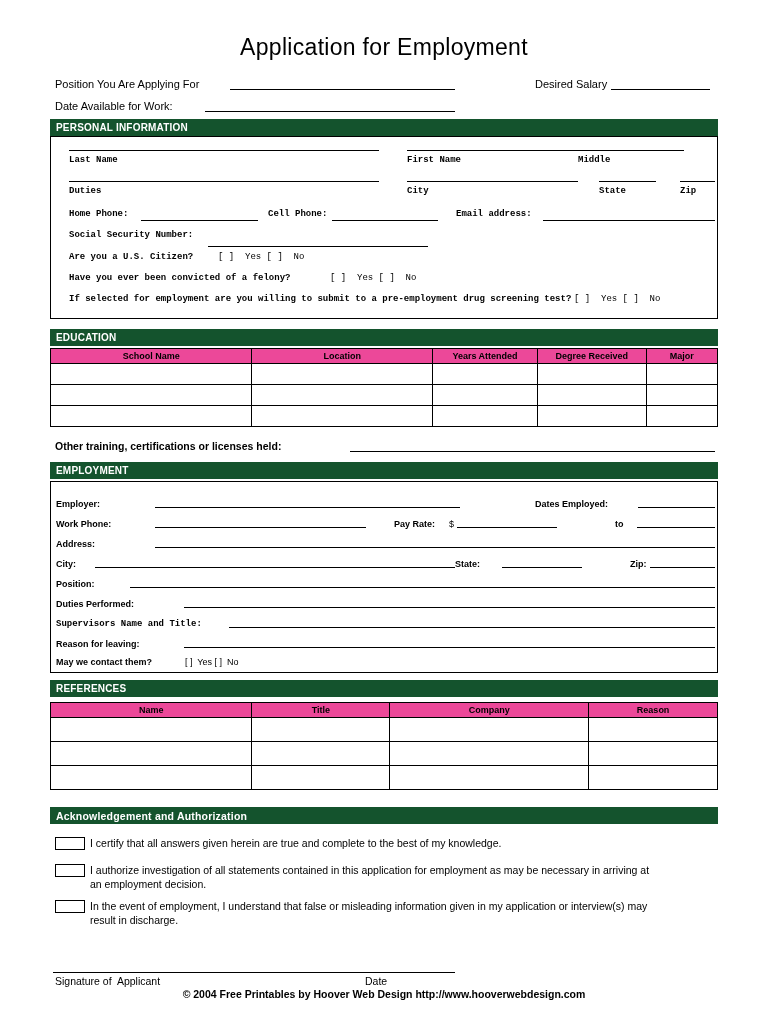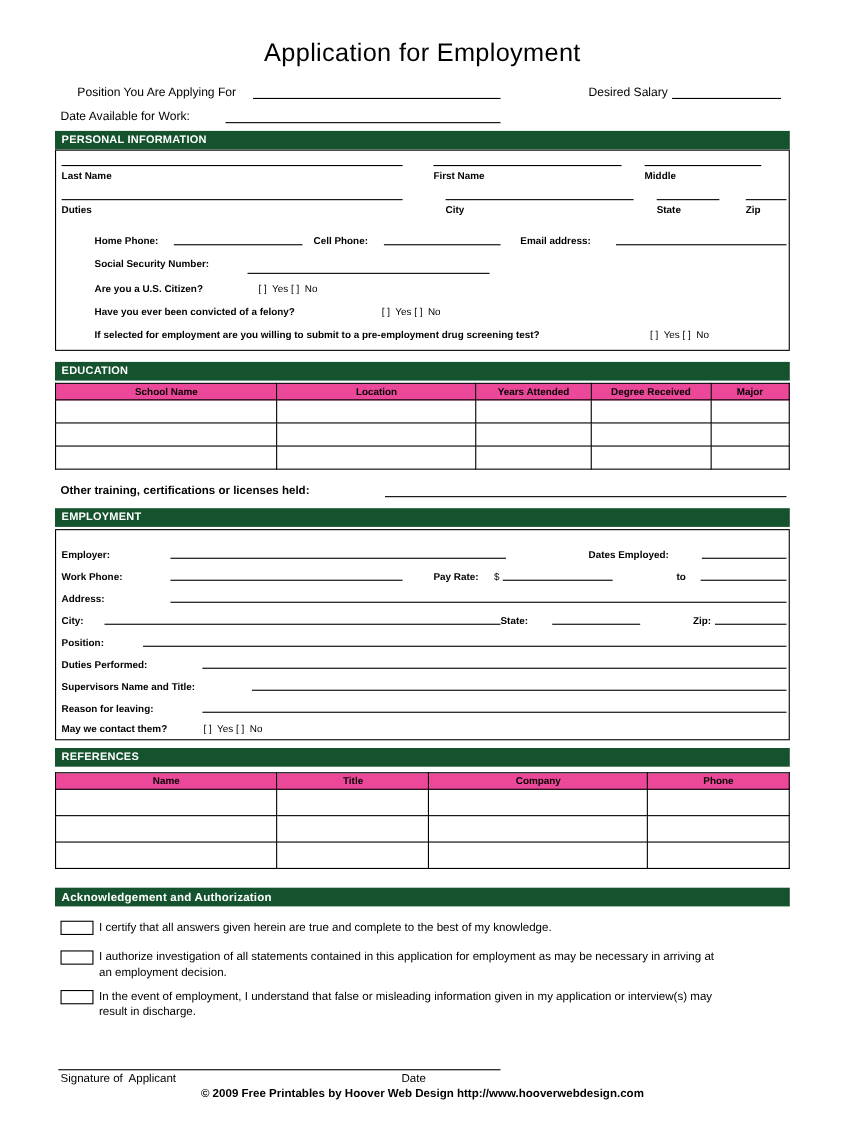--- a/index.html
+++ b/index.html
@@ -23,25 +23,25 @@
     padding:3px 6px 4px 6px; letter-spacing:.2px; height:17px;
   }
   .bar.mixed { font-size:10.5px; }
 
   .box { border:1.6px solid #000; background:#fff; }
 
   .plabel, .qlabel, .elabel { font-weight:bold; font-size:9px; white-space:nowrap; }
   .yn { font-size:9px; white-space:pre; }
 
   
-  .pbox { padding:12px 2px 9px 5px; }
+  .pbox { padding:12px 2px 9px 18px;font-family:Liberation Mono, monospace; }
   .prow-cells { display:flex; }
   .cell .uline { border-bottom:1.5px solid #000; height:2px; }
   .cell .plabel { margin-top:4px; display:block; }
-  .prow { display:flex; align-items:flex-end; height:15px;margin-left:30px; }
+  .prow { display:flex; height:15px; }
   .prow .fl { margin-bottom:1px; }
 
   
   table { border-collapse:collapse; width:100%; table-layout:fixed; }
   th, td { border:1.3px solid #000; }
   table { border:1.6px solid #000; }
   th { background:#ec4899; font-size:9px; font-weight:bold; height:15px; text-align:center; }
   td { height:21px; font-size:9px; }
   .refs td { height:24px; }
 
@@ -65,21 +65,21 @@
   .sig-row .sig-lbl { display:inline-block; width:310px; white-space:pre; }
   .footer { text-align:center; font-weight:bold; font-size:10.5px; margin-top:1px; }
 </style>
 </head>
 <body>
 
 <div class="page">
 
   <div class="title">Application for Employment</div>
 
-  <div class="toprow" style="margin-top:14px;text-align:center;">
+  <div class="toprow" style="margin-top:14px;">
     <span class="lbl" style="width:175px;">Position You Are Applying For</span>
     <span class="fl" style="width:225px;"></span>
     <span style="width:80px;"></span>
     <span class="lbl">Desired Salary</span>
     <span class="fl grow" style="margin-left:4px; margin-right:8px;"></span>
   </div>
   <div class="toprow" style="margin-top:7px;">
     <span class="lbl" style="width:150px;">Date Available for Work:</span>
     <span class="fl" style="width:250px;"></span>
   </div>
@@ -88,31 +88,31 @@
   <div class="box pbox">
     <div class="prow-cells">
       <div class="cell" style="width:310px;">
         <div class="uline"></div>
         <span class="plabel">Last Name</span>
       </div>
       <div class="cell" style="width:171px; margin-left:28px;">
         <div class="uline"></div>
         <span class="plabel">First Name</span>
       </div>
-      <div class="cell" style="width:106px; margin-left:21px;">
+      <div class="cell" style="width:106px; ">
         <div class="uline"></div>
         <span class="plabel">Middle</span>
       </div>
     </div>
     <div class="prow-cells" style="margin-top:15px;">
       <div class="cell" style="width:310px;">
         <div class="uline"></div>
         <span class="plabel">Duties</span>
       </div>
-      <div class="cell" style="width:171px; margin-left:39px;">
+      <div class="cell" style="width:171px; margin-left:28px;">
         <div class="uline"></div>
         <span class="plabel">City</span>
       </div>
       <div class="cell" style="width:57px; margin-left:21px;">
         <div class="uline"></div>
         <span class="plabel">State</span>
       </div>
       <div class="cell grow" style="margin-left:24px;">
         <div class="uline"></div>
         <span class="plabel">Zip</span>
@@ -225,21 +225,21 @@
     </div>
     <div class="erow">
       <span class="elabel" style="width:74px;">Position:</span>
       <span class="fl grow"></span>
     </div>
     <div class="erow">
       <span class="elabel" style="width:128px;">Duties Performed:</span>
       <span class="fl grow"></span>
     </div>
     <div class="erow">
-      <span class="elabel" style="width:173px;">Supervisors Name and Title:</span>
+      <span class="elabel" style="width:173px;font-family:Liberation Mono, monospace;">Supervisors Name and Title:</span>
       <span class="fl grow"></span>
     </div>
     <div class="erow">
       <span class="elabel" style="width:128px;">Reason for leaving:</span>
       <span class="fl grow"></span>
     </div>
     <div class="erow" style="height:18px;">
       <span class="elabel" style="width:129px;">May we contact them?</span>
       <span class="yn">[ ]  Yes [ ]  No</span>
     </div>
@@ -251,21 +251,21 @@
         <col style="width:30.2%">
         <col style="width:20.7%">
         <col style="width:29.8%">
         <col style="width:19.3%">
       </colgroup>
     <thead>
       <tr>
         <th>Name</th>
         <th>Title</th>
         <th>Company</th>
-        <th>Phone</th>
+        <th>Reason</th>
       </tr>
     </thead>
     <tbody>
       <tr>
         <td></td>
         <td></td>
         <td></td>
         <td></td>
       </tr>
       <tr>
@@ -297,15 +297,15 @@
     <span class="ack-box"></span>
     <span class="ack-text">In the event of employment, I understand that false or misleading information given in my application or interview(s) may
 result in discharge.</span>
   </div>
 
   <div class="sig-line"></div>
   <div class="sig-row">
     <span class="sig-lbl">Signature of  Applicant</span>
     <span>Date</span>
   </div>
-  <div class="footer">© 2009 Free Printables by Hoover Web Design http://www.hooverwebdesign.com</div>
+  <div class="footer">© 2004 Free Printables by Hoover Web Design http://www.hooverwebdesign.com</div>
 
 </div>
 
 </body></html>

